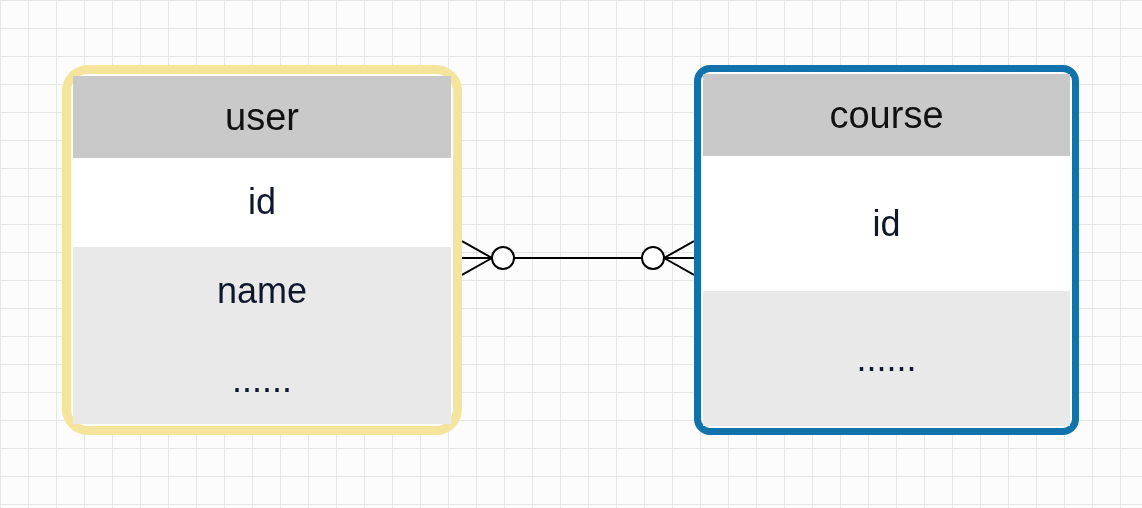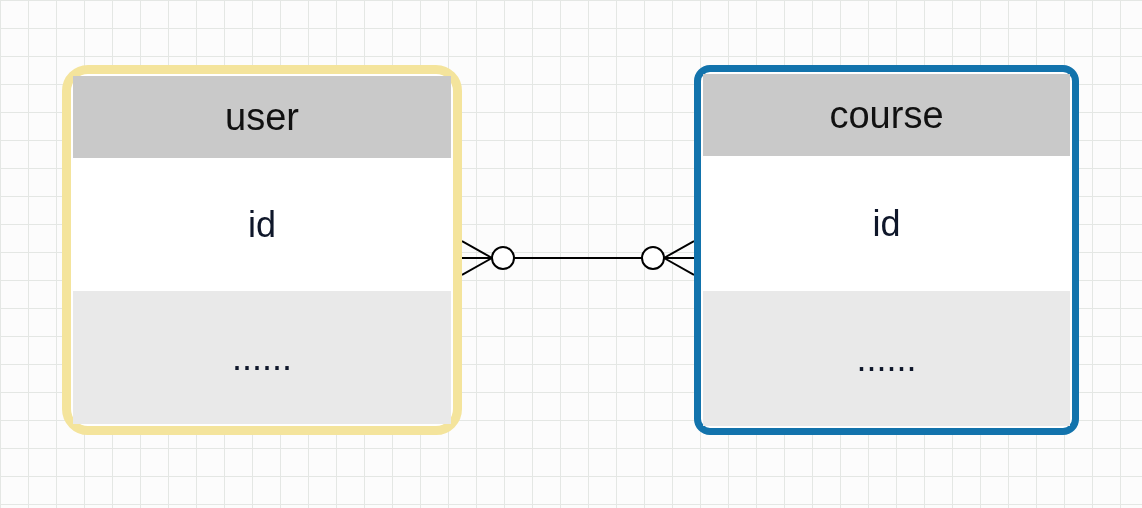--- a/index.html
+++ b/index.html
@@ -82,20 +82,21 @@
   }
 </style>
 </head>
 <body>
 
 <div class="canvas">
 
   <div class="table-card user" style="border-color: rgb(244, 228, 156);">
     <div class="t-header">user</div>
     <div class="t-row row-even">id</div>
+    <div class="t-row row-odd">name</div>
     <div class="t-row row-odd">......</div>
   </div>
 
   <div class="table-card course" style="border-color: rgb(18, 115, 172);">
     <div class="t-header">course</div>
     <div class="t-row row-even">id</div>
     <div class="t-row row-odd">......</div>
   </div>
 
   <svg class="connector" viewBox="0 0 232 60">

